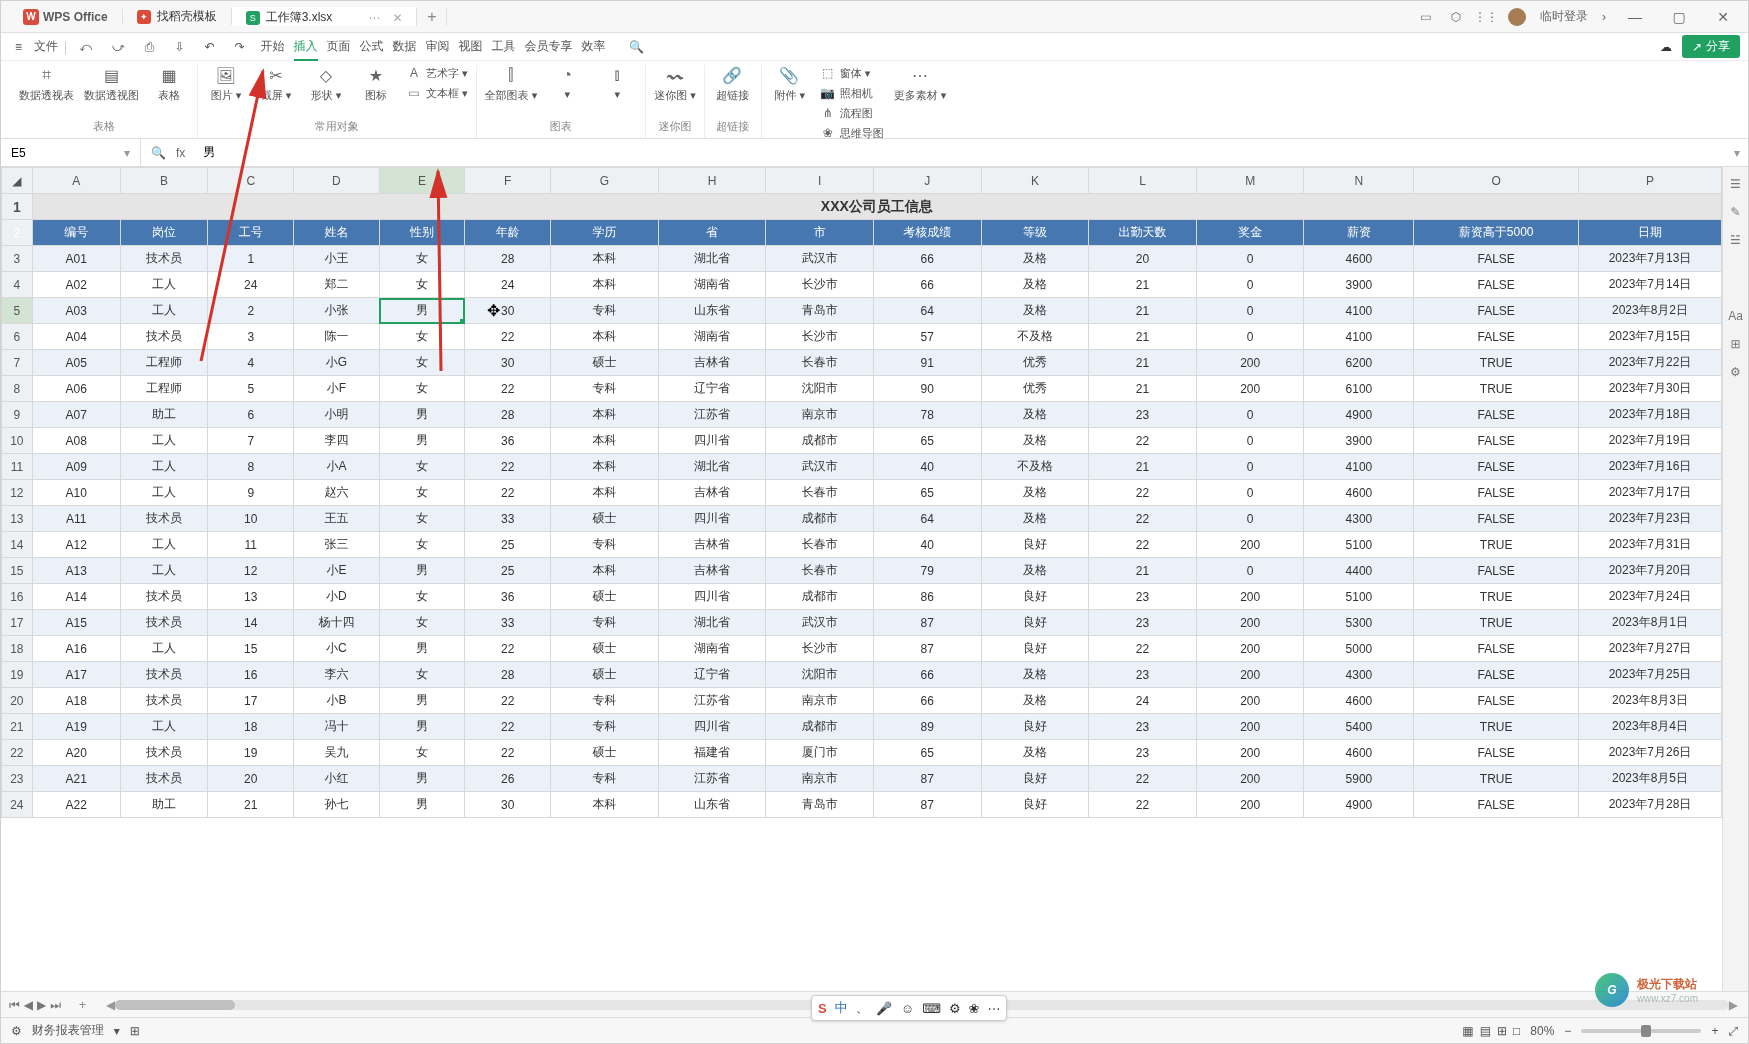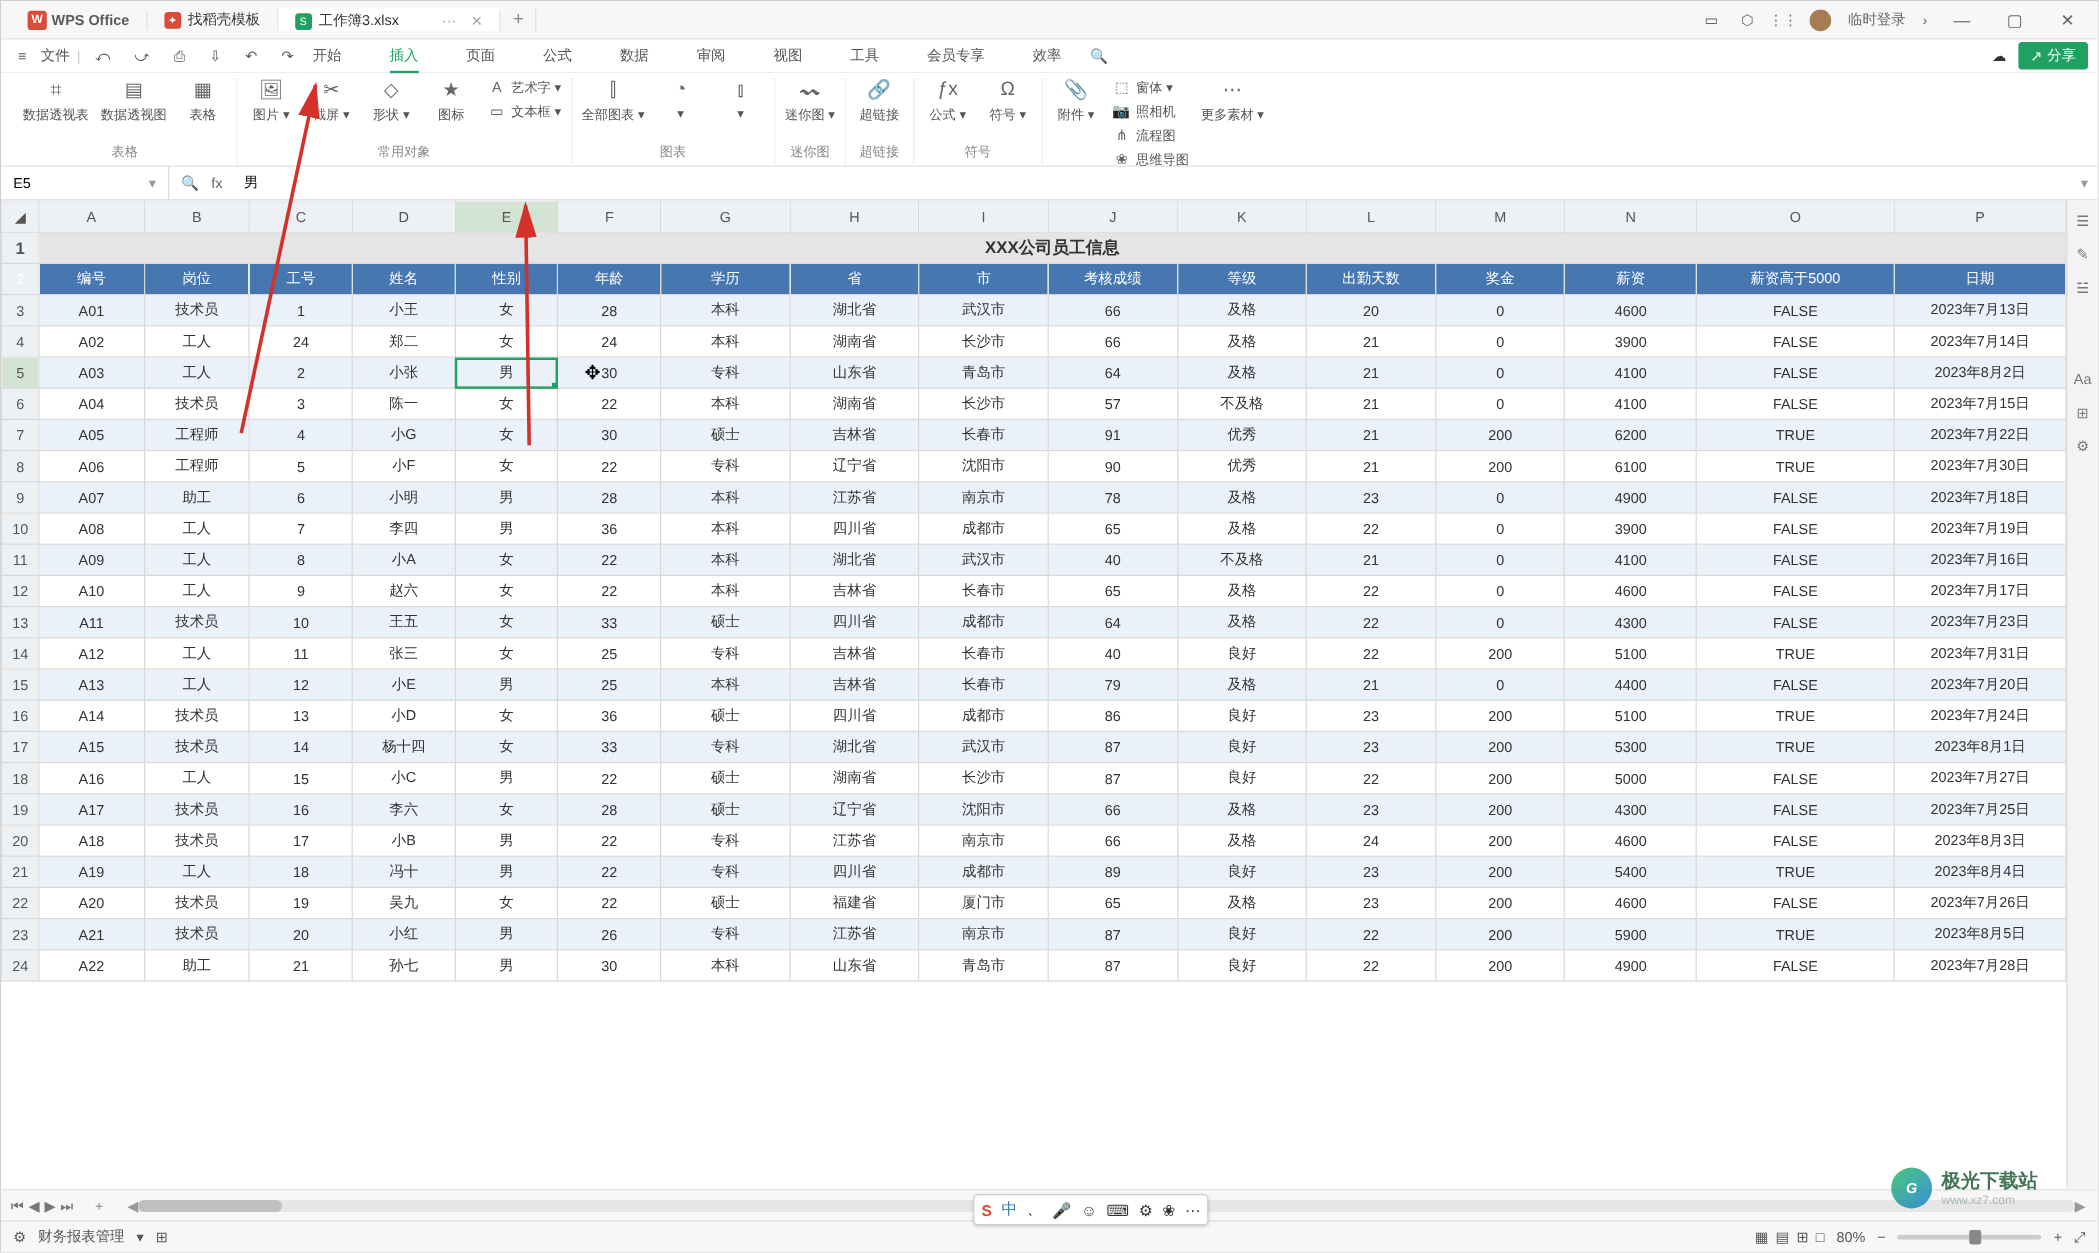--- a/index.html
+++ b/index.html
@@ -16,21 +16,21 @@
   .tab.active { background:#fff; border-top:2px solid #fff;}
   .tab.active .ticon{ background:#20a162;}
   .tab.add { width:30px; justify-content:center; font-size:16px; color:#888;}
   .titlebar .right { margin-left:auto; display:flex; align-items:center; gap:14px; padding-right:10px; color:#666;}
   .tb-icon { width:16px; height:16px; display:flex; align-items:center; justify-content:center; cursor:pointer;}
   .avatar { width:18px; height:18px; border-radius:50%; background:#a67c52;}
   .winbtn { width:30px; text-align:center; font-size:14px;}
   
   .menubar { height:28px; display:flex; align-items:center; padding:0 8px; background:#fff; border-bottom:1px solid #eee;}
   .menubar .mitem { padding:0 6px; cursor:pointer; color:#555; display:flex; align-items:center; gap:3px;}
-  .menu-tabs { display:flex; gap:40px; margin-left:10px;}
+  .menu-tabs { display:flex; gap:9px; margin-left:10px;}
   .menu-tabs .mtab { cursor:pointer; color:#555; position:relative;}
   .menu-tabs .mtab.active { color:#20a162; }
   .menu-tabs .mtab.active::after { content:""; position:absolute; left:0; right:0; bottom:-6px; height:2px; background:#20a162;}
   .menubar .right { margin-left:auto; display:flex; align-items:center; gap:10px;}
   .sharebtn { background:#20a162; color:#fff; padding:3px 10px; border-radius:3px; display:flex; align-items:center; gap:4px; cursor:pointer;}
   
   .ribbon { height:78px; border-bottom:1px solid #ddd; display:flex; background:#fff; padding:4px 10px 0 10px;}
   .rgroup { display:flex; flex-direction:column; align-items:center; padding:0 8px; border-right:1px solid #eee;}
   .rgroup:last-child{ border-right:none;}
   .rgroup .items { display:flex; gap:10px; align-items:flex-start; flex:1;}
@@ -84,21 +84,21 @@
   .hscroll .track { flex:1; height:10px; background:#e6e6e6; border-radius:5px; position:relative;}
   .hscroll .thumb { position:absolute; left:0; width:120px; top:0; bottom:0; background:#c0c0c0; border-radius:5px;}
   .statusbar { height:26px; display:flex; align-items:center; border-top:1px solid #ddd; background:#f7f7f7; padding:0 10px; gap:14px; color:#555; justify-content:space-between;}
   .status-left { display:flex; align-items:center; gap:10px;}
   .status-right { display:flex; align-items:center; gap:10px;}
   .zoom-slider { width:120px; height:4px; background:#ccc; position:relative; border-radius:2px;}
   .zoom-slider .knob { position:absolute; top:-4px; left:60px; width:10px; height:12px; background:#888; border-radius:2px;}
   
   .watermark { position:absolute; right:50px; bottom:36px; display:flex; align-items:center; gap:8px; opacity:0.8;}
   .watermark .wicon{ width:34px; height:34px; border-radius:50%; background:linear-gradient(135deg,#1db954,#0a77d8); display:flex; align-items:center; justify-content:center; color:#fff; font-weight:bold; font-style:italic;}
-  .watermark .wtext .l1{ font-size:16px; color:#14532d; font-weight:bold;}
+  .watermark .wtext .l1{ font-size:12px; color:#c2410c; font-weight:bold;}
   .watermark .wtext .l2{ font-size:10px; color:#9aa;}
   
   .ime-bar { position:absolute; bottom:22px; left:810px; height:26px; background:#fff; border:1px solid #ccc; border-radius:4px; display:flex; align-items:center; padding:0 6px; gap:8px; box-shadow:0 1px 3px rgba(0,0,0,.15);}
   .ime-bar .red{ color:#d94b3a; font-weight:bold;}
   .ime-bar .blue{ color:#2d6fb8;}
   .ime-bar .item{ font-size:13px;}
 </style>
 </head>
 <body>
 
@@ -244,33 +244,20 @@
         <div class="gname">迷你图</div>
       </div>
       <div class="rgroup">
         <div class="items">
           <div class="rbtn">
             <span class="ricon">🔗</span>
             <span class="rlabel">超链接</span>
           </div>
         </div>
         <div class="gname">超链接</div>
-      </div>
-      <div class="rgroup">
-        <div class="items">
-          <div class="rbtn">
-            <span class="ricon">ƒx</span>
-            <span class="rlabel">公式 ▾</span>
-          </div>
-          <div class="rbtn">
-            <span class="ricon">Ω</span>
-            <span class="rlabel">符号 ▾</span>
-          </div>
-        </div>
-        <div class="gname">符号</div>
       </div>
       <div class="rgroup">
         <div class="items">
           <div class="rbtn">
             <span class="ricon">📎</span>
             <span class="rlabel">附件 ▾</span>
           </div>
           <div class="vstack">
             <div class="rbtn small">
               <span class="ricon">⬚</span>

